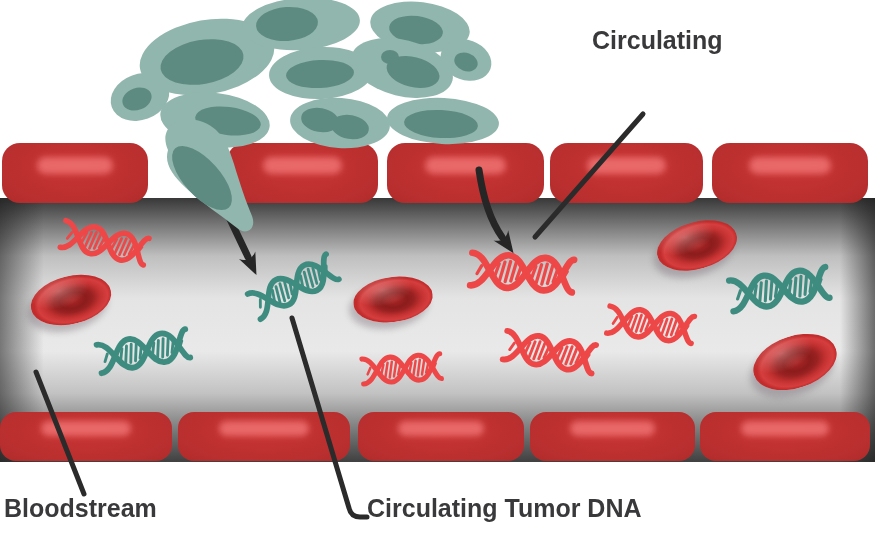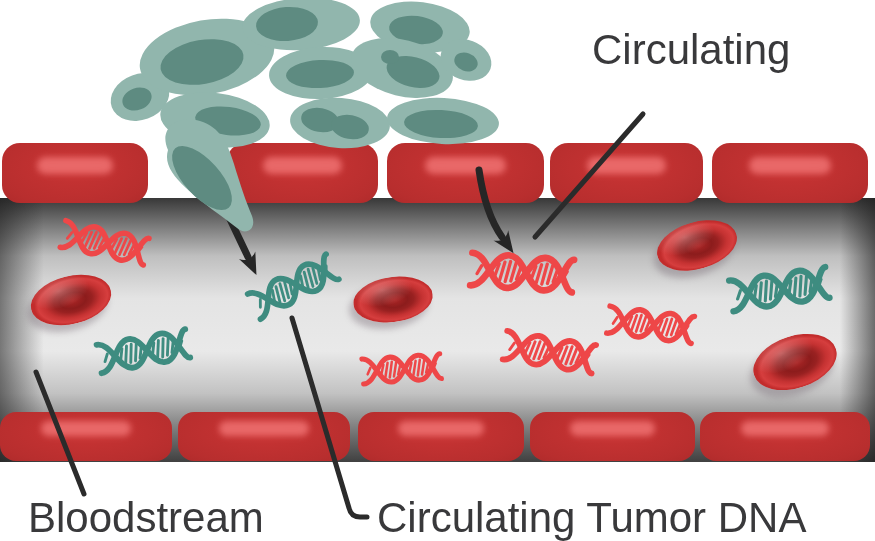--- a/index.html
+++ b/index.html
@@ -34,21 +34,21 @@
   
   #overlay{position:absolute;left:0;top:0;}
   #overlay .strand{fill:none;stroke:currentColor;stroke-width:6.5;stroke-linecap:round;}
   #overlay .rungs{fill:none;stroke:currentColor;stroke-width:3.2;stroke-linecap:round;}
   .cell-body{fill:#91b6ad;}
   .cell-nuc{fill:#5e8b81;}
   .ptr{fill:none;stroke:#2b2b2b;stroke-width:5;stroke-linecap:round;stroke-linejoin:round;}
   .arrow{fill:none;stroke:#262626;stroke-width:7;stroke-linecap:round;}
 
   
-  .lbl{position:absolute;color:#39393b;font-weight:normal;font-size:42px;line-height:1.13;}
+  .lbl{position:absolute;color:#39393b;font-weight:bold;font-size:25px;line-height:1.13;}
 </style>
 </head>
 <body>
 
 <div id="fig">
 
   <div id="stream"></div>
 
   <div class="wall-group">
     <div class="ws wt" style="left:2px;width:146px">
@@ -167,16 +167,16 @@
     </g>
 
     <path class="arrow" d="M479,170 C483,198 490,220 502,237" marker-end="url(#ah)"></path>
 
     <path class="ptr" d="M643,114 L535,237"></path>
     <path class="ptr" d="M292,318 L349,508 Q351,517 360,517 L367,517"></path>
     <path class="ptr" d="M36,372 L84,494"></path>
   </svg>
 
   <div class="lbl" style="left:592px;top:26px"><span>Circulating</span><br></div>
-  <div class="lbl" style="left:28px;top:494px">Bloodstream</div>
-  <div class="lbl" style="left:377px;top:494px">Circulating Tumor DNA</div>
+  <div class="lbl" style="left:4px;top:494px">Bloodstream</div>
+  <div class="lbl" style="left:367px;top:494px">Circulating Tumor DNA</div>
 
 </div>
 
 </body></html>

